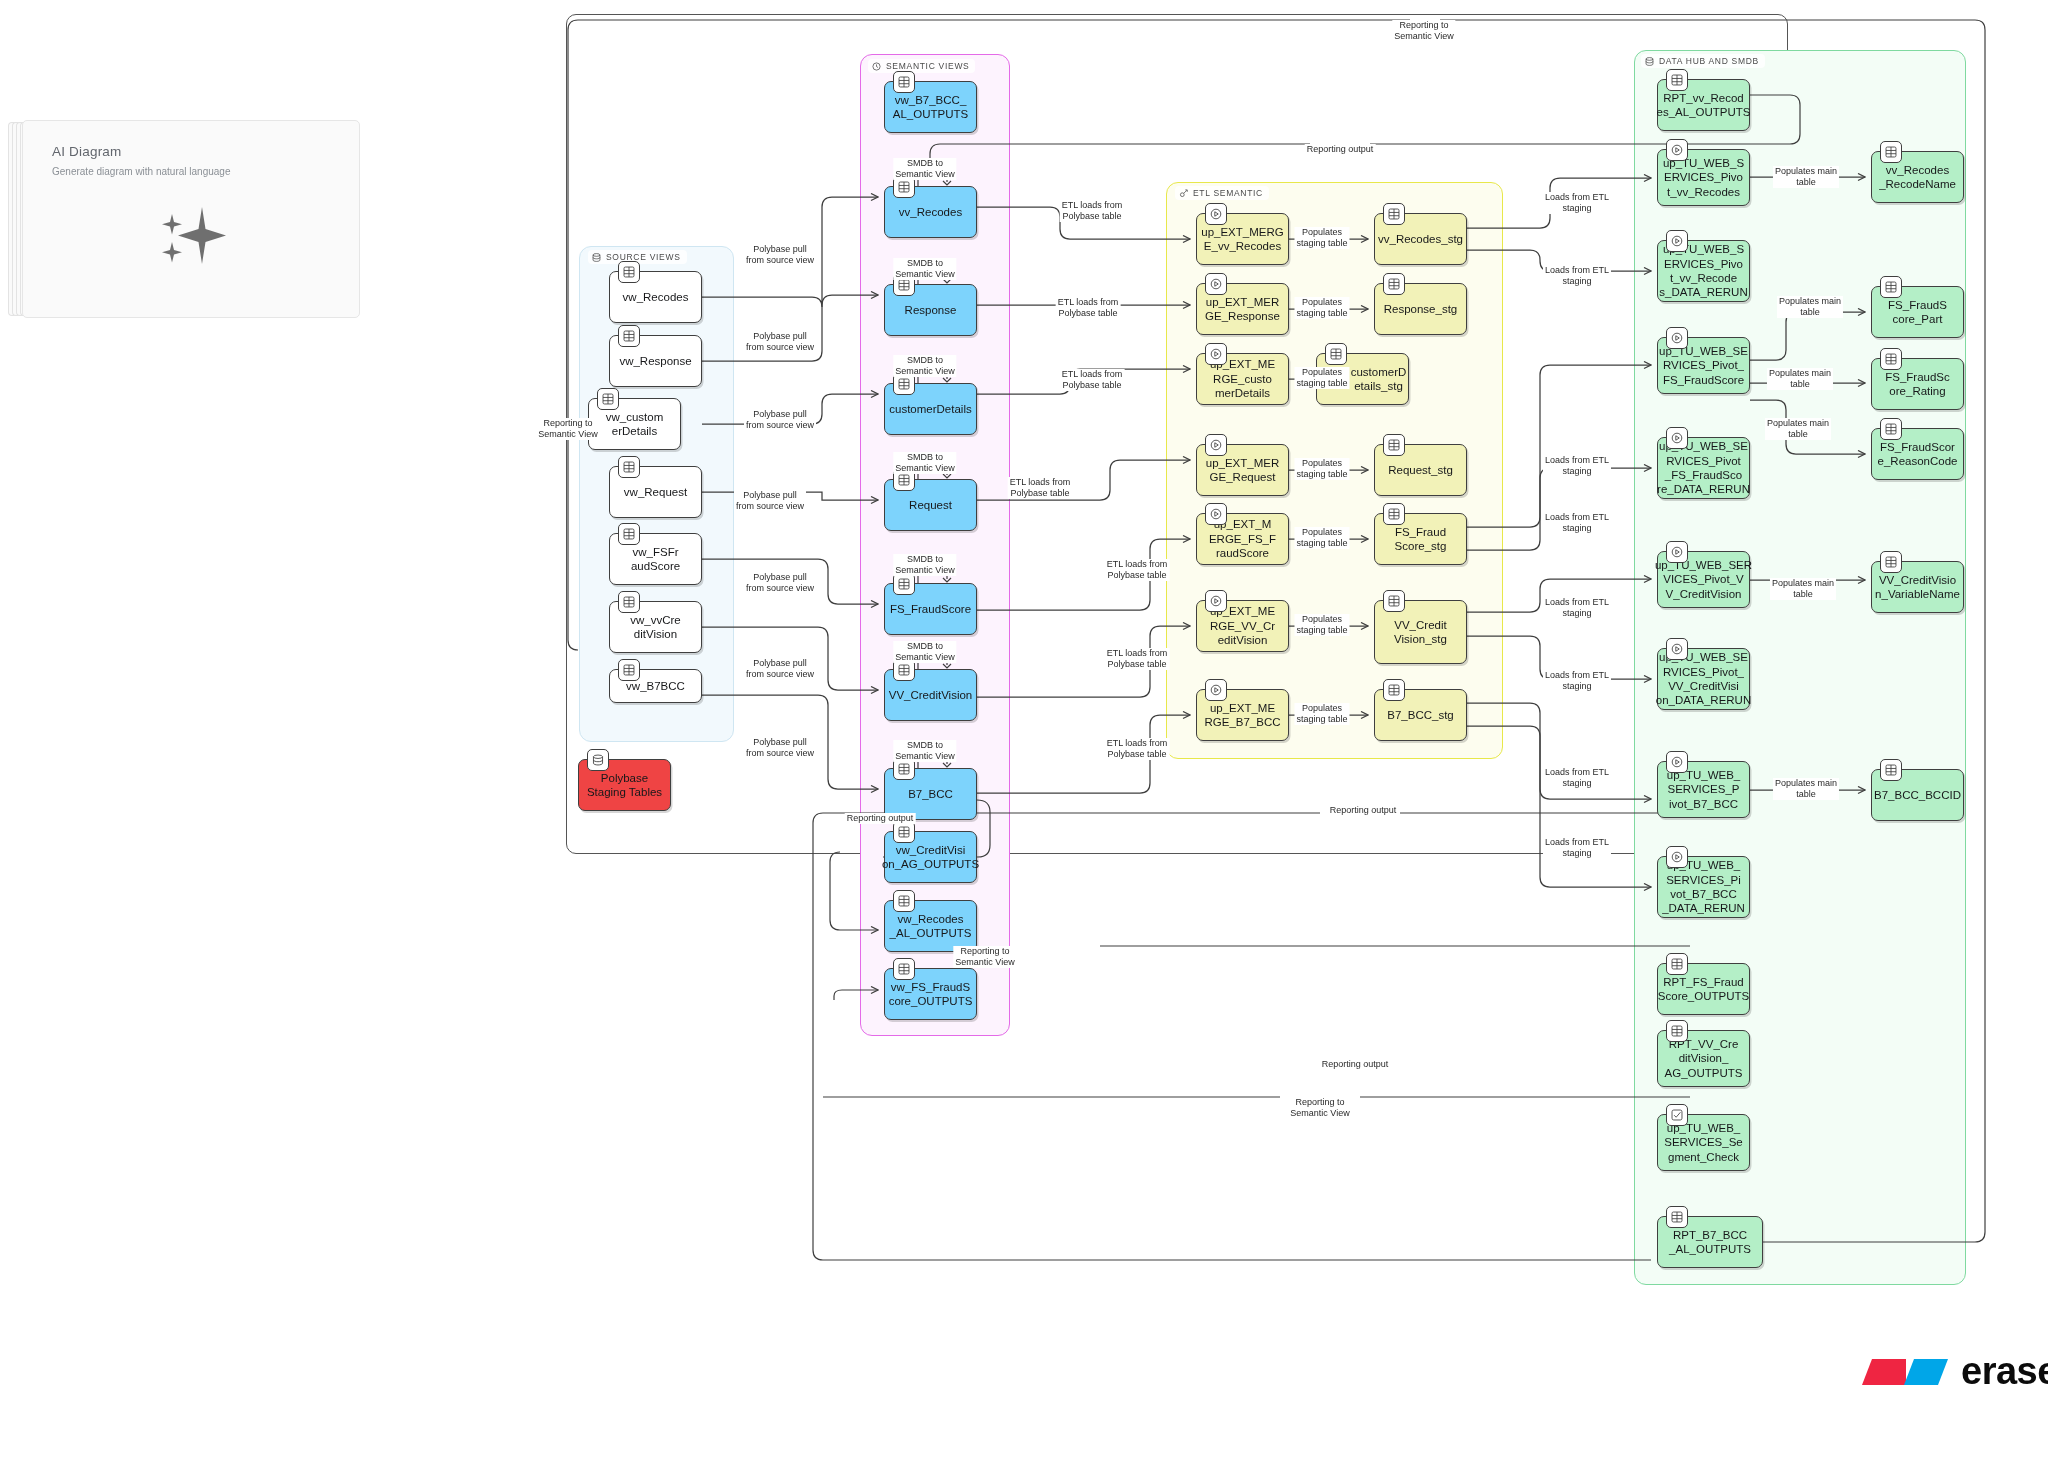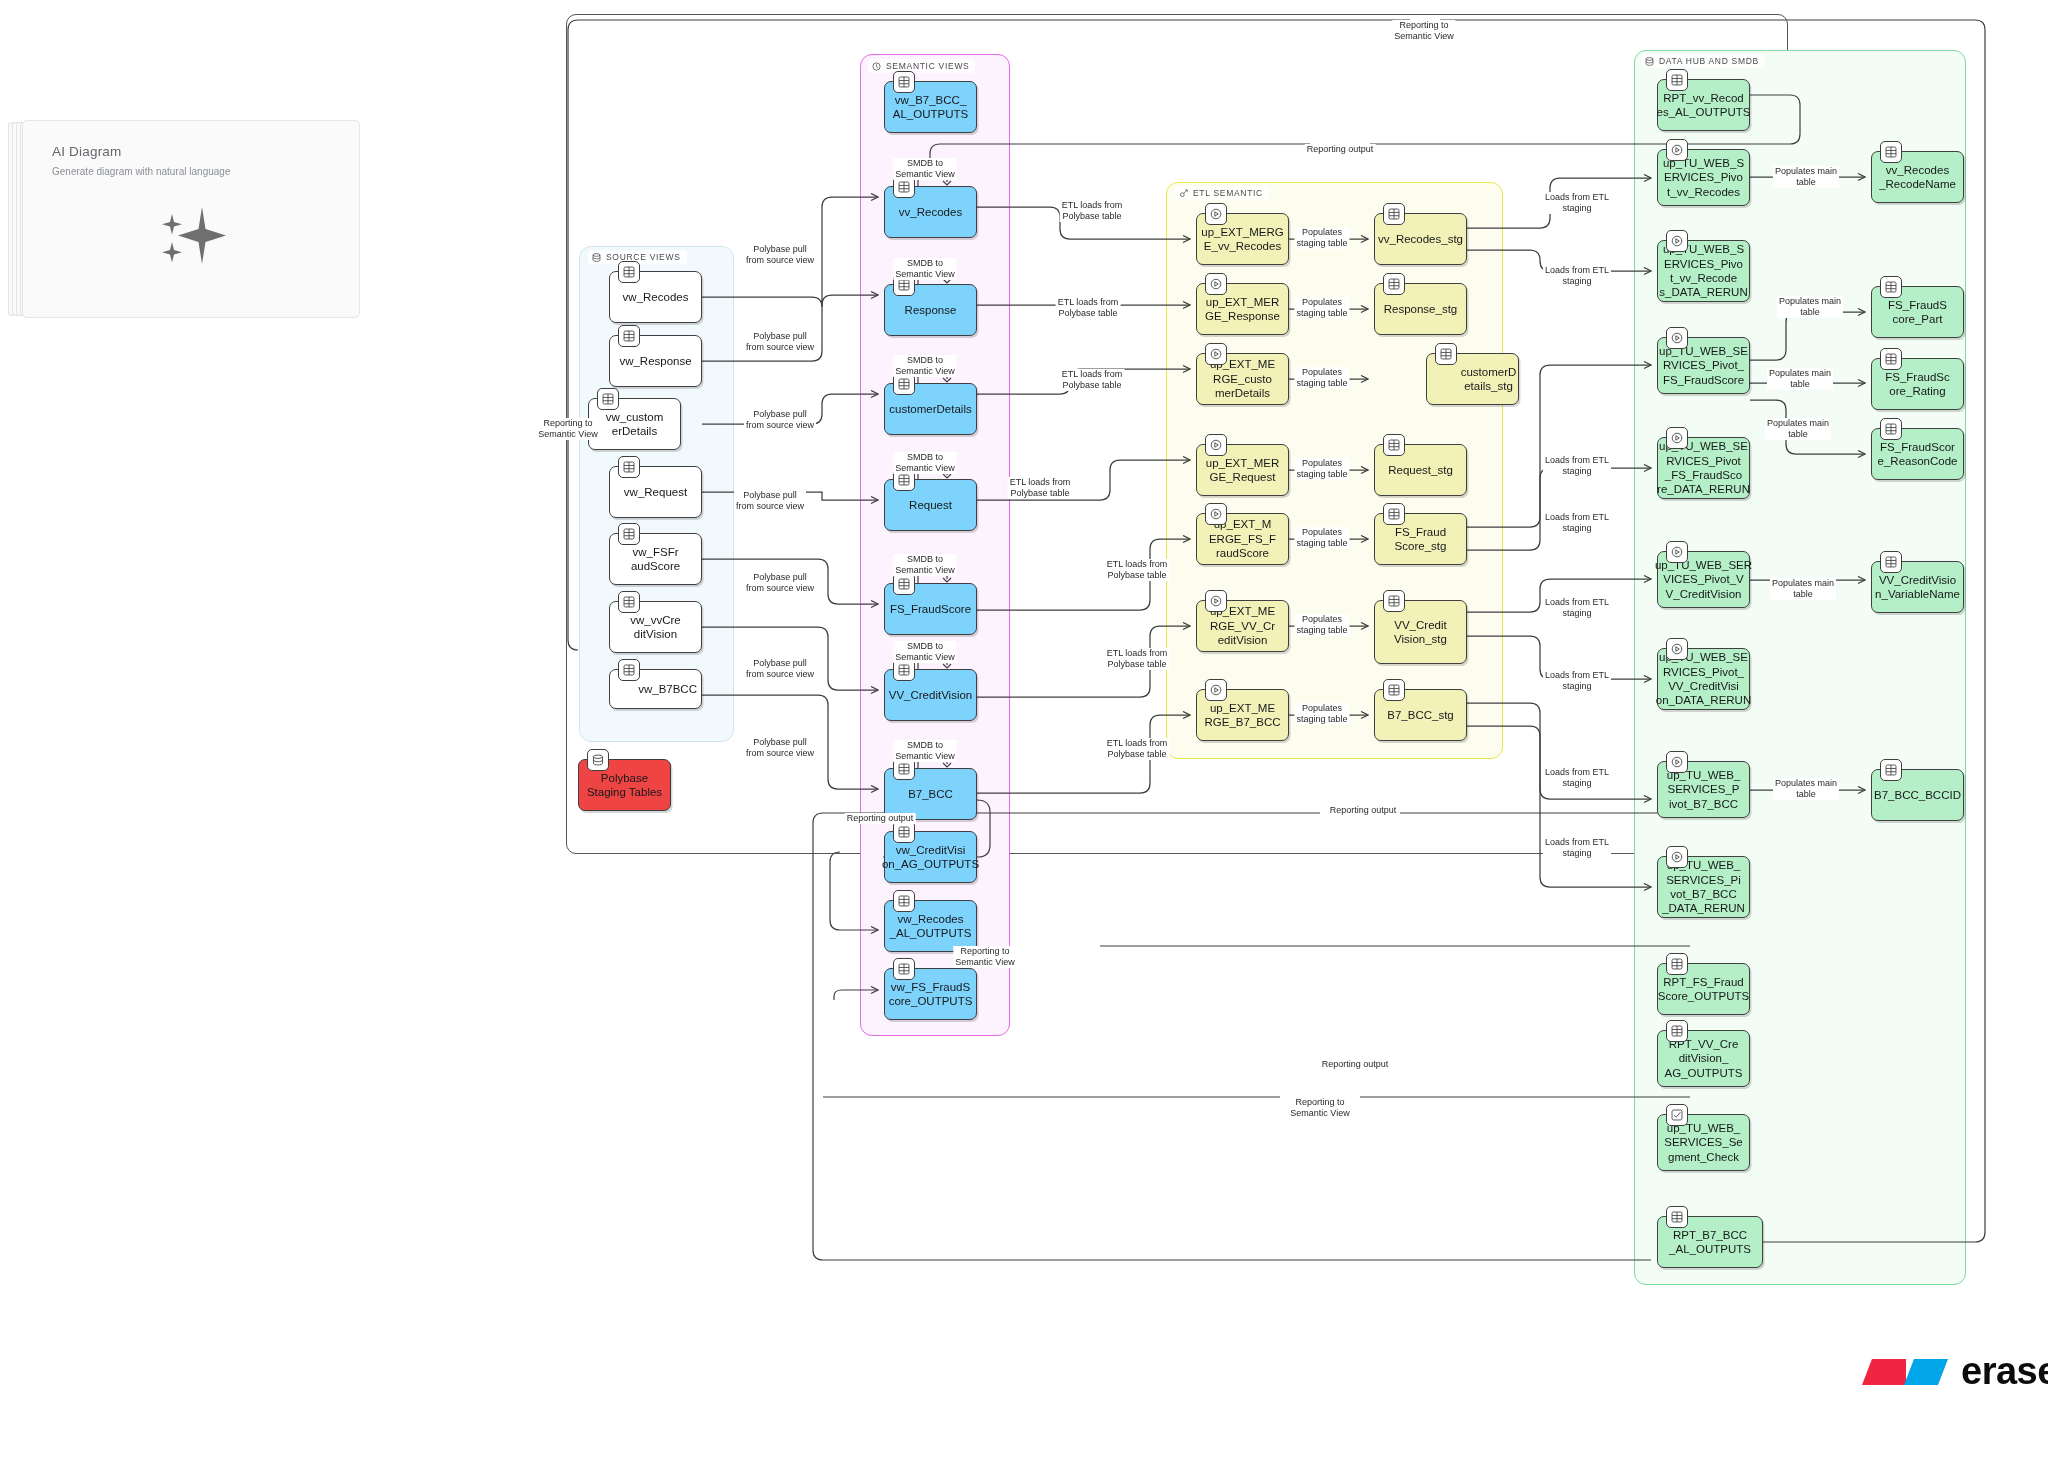--- a/index.html
+++ b/index.html
@@ -237,21 +237,21 @@
     <div class="node n-white" style="left: 609px; top: 601px; width: 93px; height: 52px;">
       <span class="badge">
         <svg width="12" height="12" viewBox="0 0 14 14">
           <rect x="1.2" y="1.2" width="11.6" height="11.6" rx="1.6" stroke="#3f3f3f" stroke-width="1" fill="none"></rect>
           <path d="M1.2 5.2h11.6M1.2 9h11.6M7 1.2v11.6" stroke="#3f3f3f" stroke-width="1" fill="none"></path>
         </svg>
       </span>
       <span class="lbl">vw_vvCre
 ditVision</span>
     </div>
-    <div class="node n-white" style="left: 609px; top: 669px; width: 93px; height: 40px; justify-content: flex-end;">
+    <div class="node n-white" style="left: 609px; top: 669px; width: 93px; height: 34px;">
       <span class="badge">
         <svg width="12" height="12" viewBox="0 0 14 14">
           <rect x="1.2" y="1.2" width="11.6" height="11.6" rx="1.6" stroke="#3f3f3f" stroke-width="1" fill="none"></rect>
           <path d="M1.2 5.2h11.6M1.2 9h11.6M7 1.2v11.6" stroke="#3f3f3f" stroke-width="1" fill="none"></path>
         </svg>
       </span>
       <span class="lbl">vw_B7BCC</span>
     </div>
     <div class="node n-orange" style="left: 578px; top: 759px; width: 93px; height: 52px;">
       <span class="badge">
@@ -451,21 +451,21 @@
     </div>
     <div class="node n-yellow" style="left: 1374px; top: 283px; width: 93px; height: 52px;">
       <span class="badge">
         <svg width="12" height="12" viewBox="0 0 14 14">
           <rect x="1.2" y="1.2" width="11.6" height="11.6" rx="1.6" stroke="#3f3f3f" stroke-width="1" fill="none"></rect>
           <path d="M1.2 5.2h11.6M1.2 9h11.6M7 1.2v11.6" stroke="#3f3f3f" stroke-width="1" fill="none"></path>
         </svg>
       </span>
       <span class="lbl">Response_stg</span>
     </div>
-    <div class="node n-yellow" style="left: 1426px; top: 353px; width: 93px; height: 52px; padding-left: 36px;">
+    <div class="node n-yellow" style="left: 1316px; top: 353px; width: 93px; height: 52px; padding-left: 36px;">
       <span class="badge">
         <svg width="12" height="12" viewBox="0 0 14 14">
           <rect x="1.2" y="1.2" width="11.6" height="11.6" rx="1.6" stroke="#3f3f3f" stroke-width="1" fill="none"></rect>
           <path d="M1.2 5.2h11.6M1.2 9h11.6M7 1.2v11.6" stroke="#3f3f3f" stroke-width="1" fill="none"></path>
         </svg>
       </span>
       <span class="lbl">customerD
 etails_stg</span>
     </div>
     <div class="node n-yellow" style="left: 1374px; top: 444px; width: 93px; height: 52px;">

